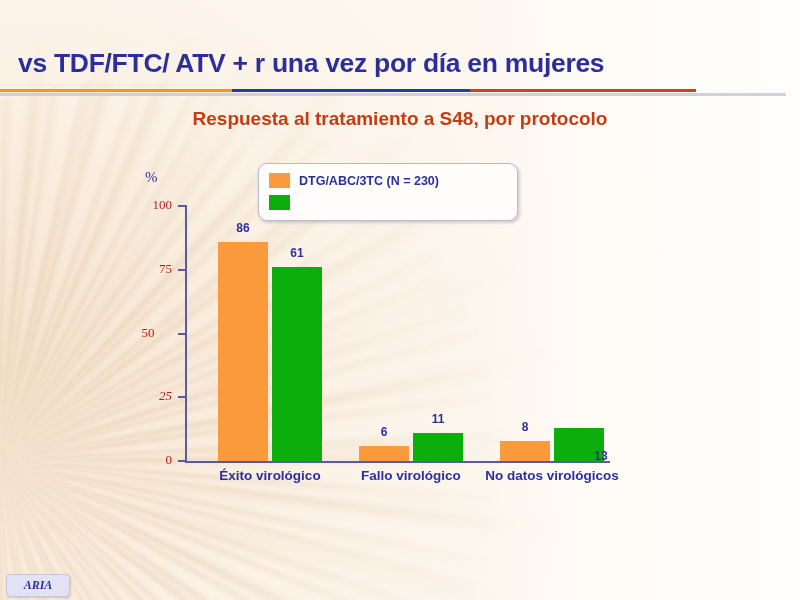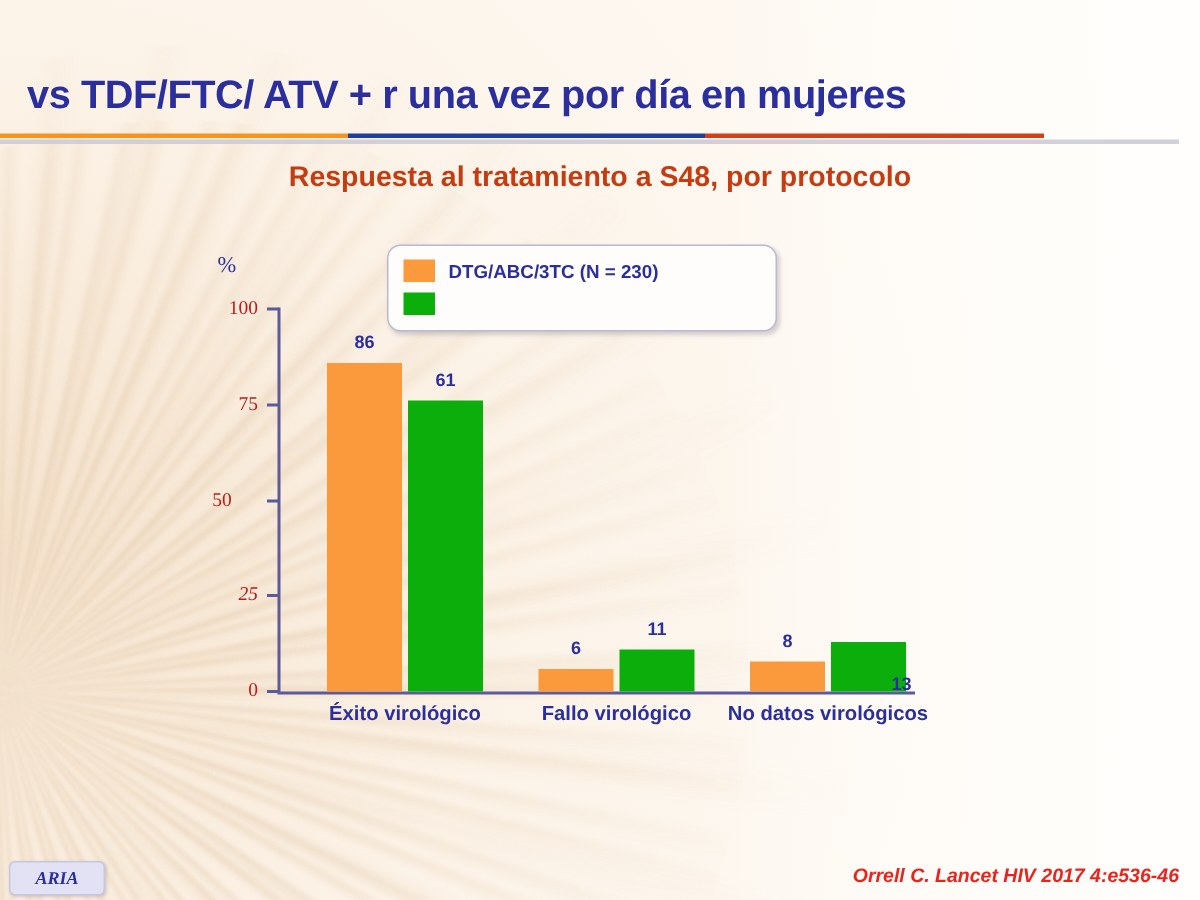--- a/index.html
+++ b/index.html
@@ -355,15 +355,14 @@
         <span class="legend-text">DTG/ABC/3TC (N = 230)</span>
       </div>
       <div class="legend-row">
         <span class="legend-swatch" id="sw-1" style="background: rgb(11, 174, 11);"></span>
       </div>
     </div>
   </div>
 
 
   <div class="aria-badge">ARIA</div>
-  <div class="citation">Orrell C. Lancet HIV 2017 4:e536-46</div>
 
 </div>
 
 </body></html>

